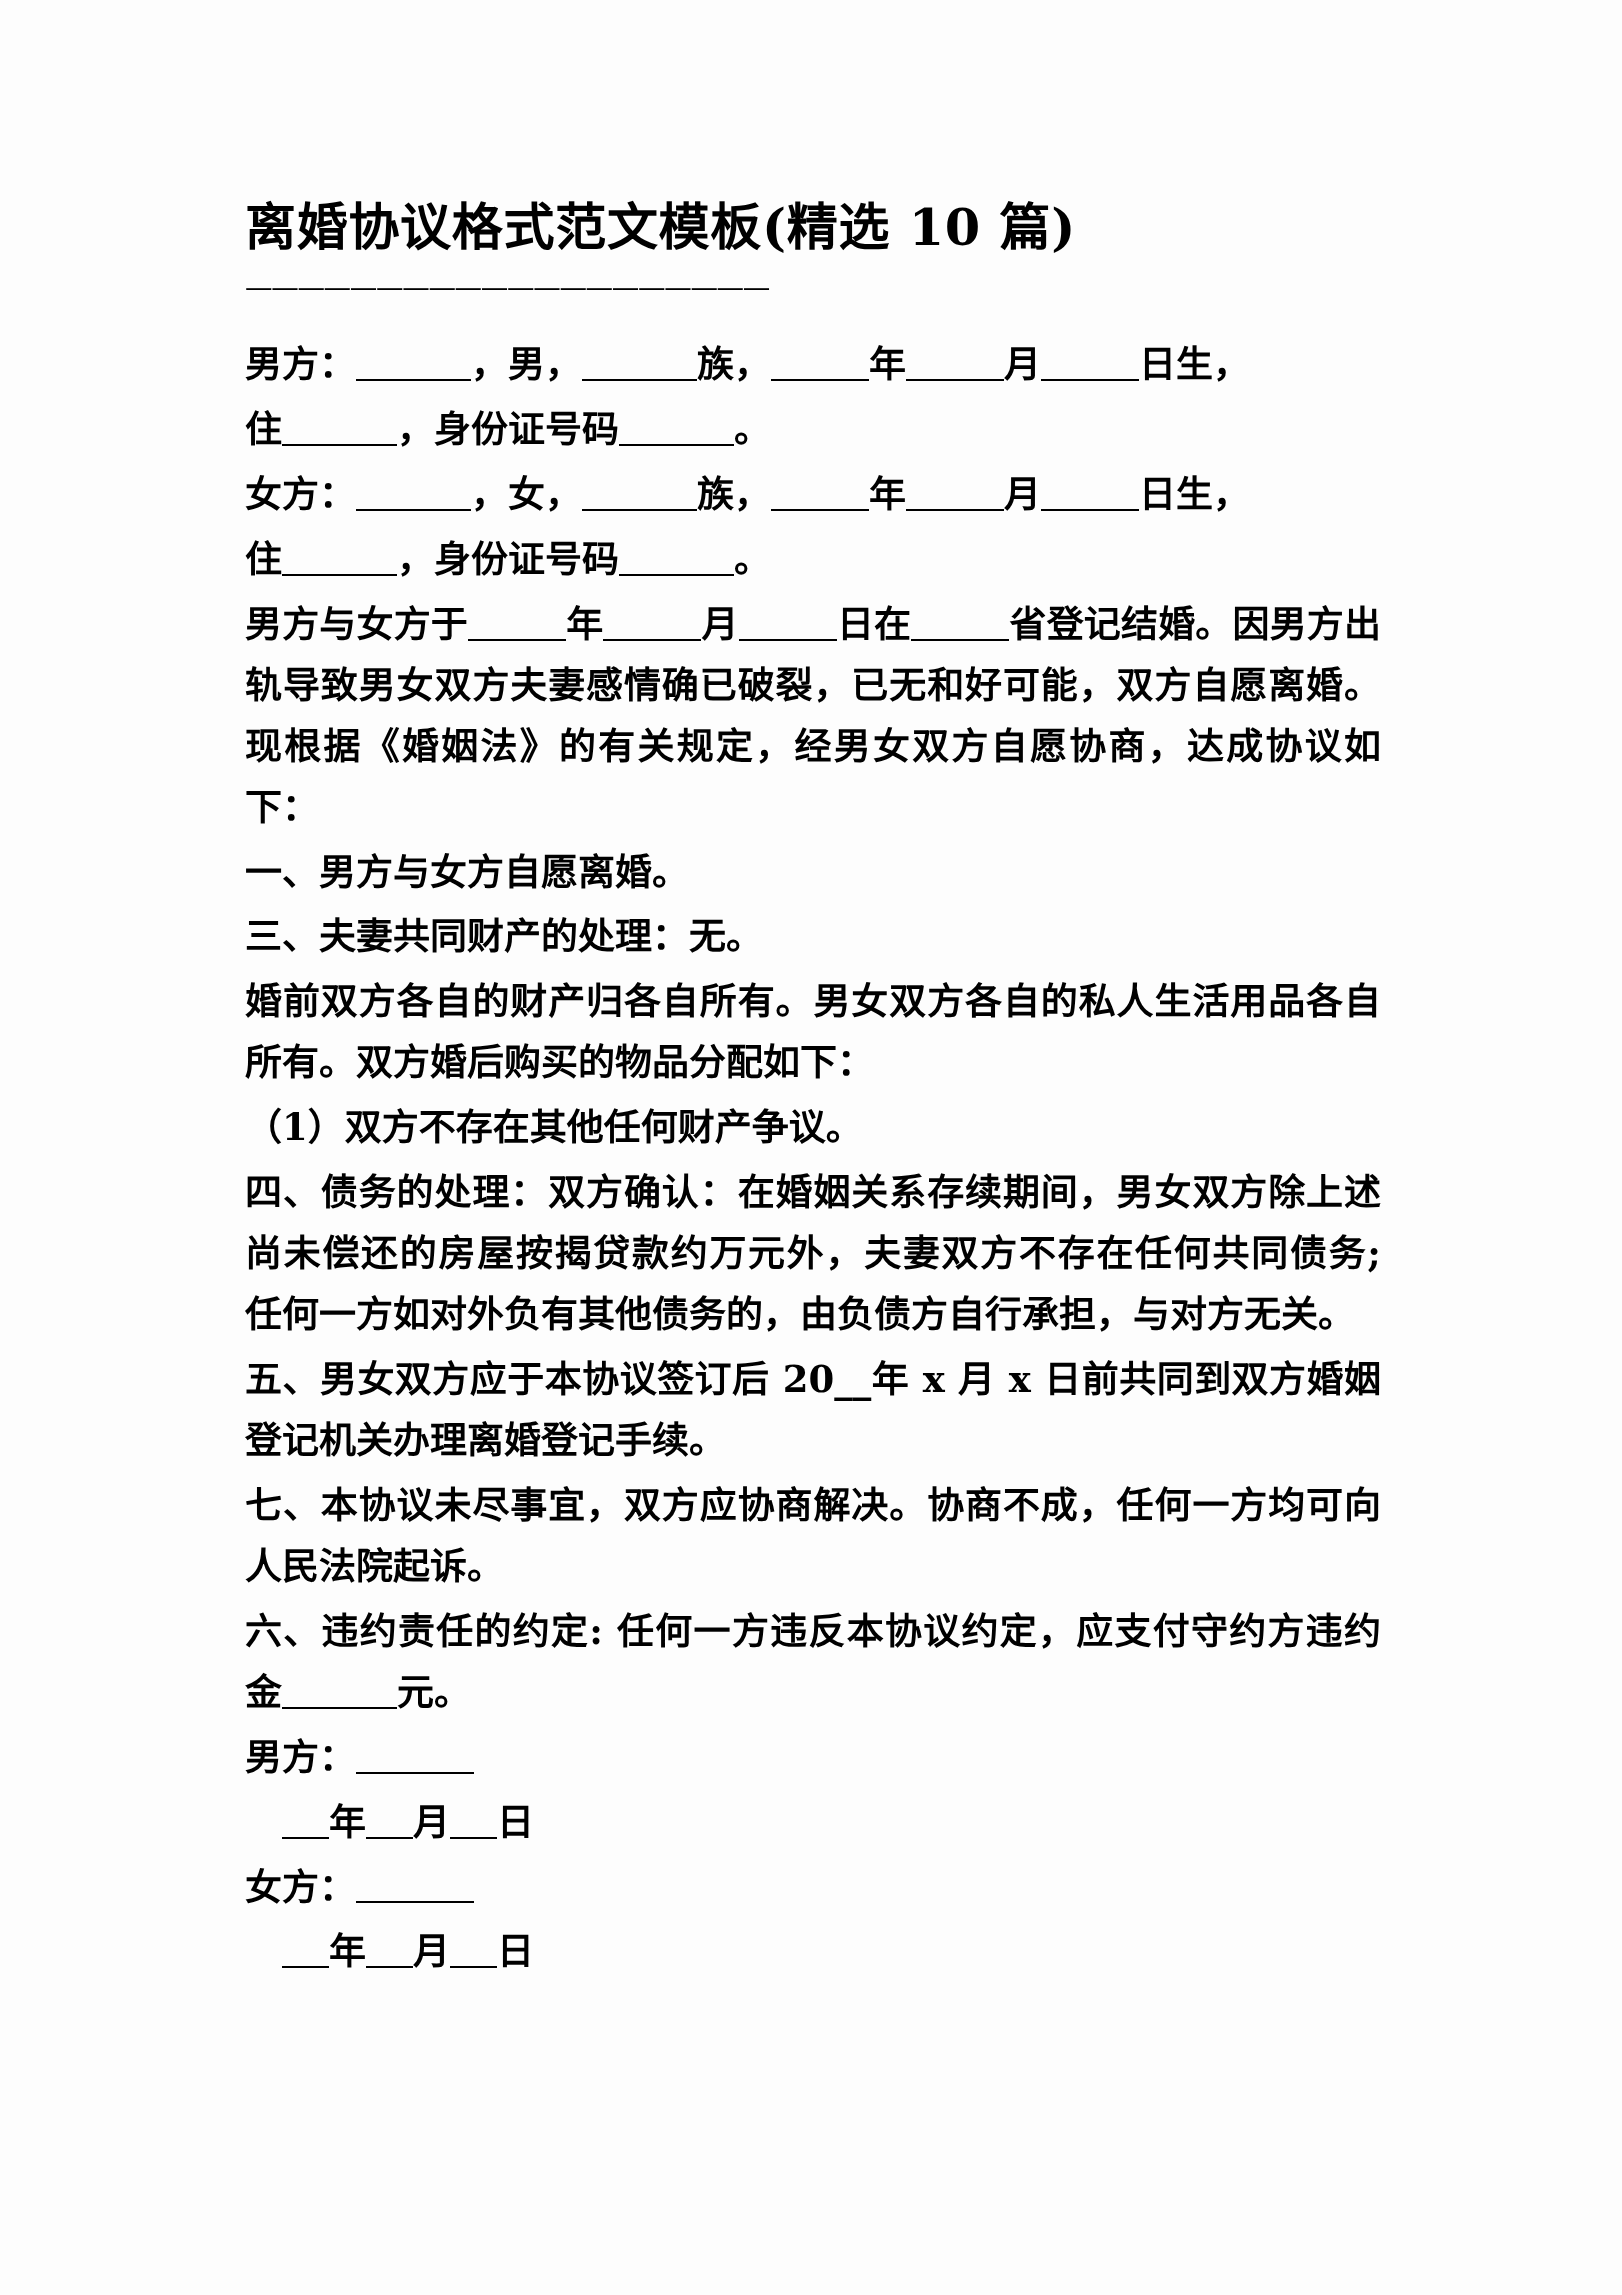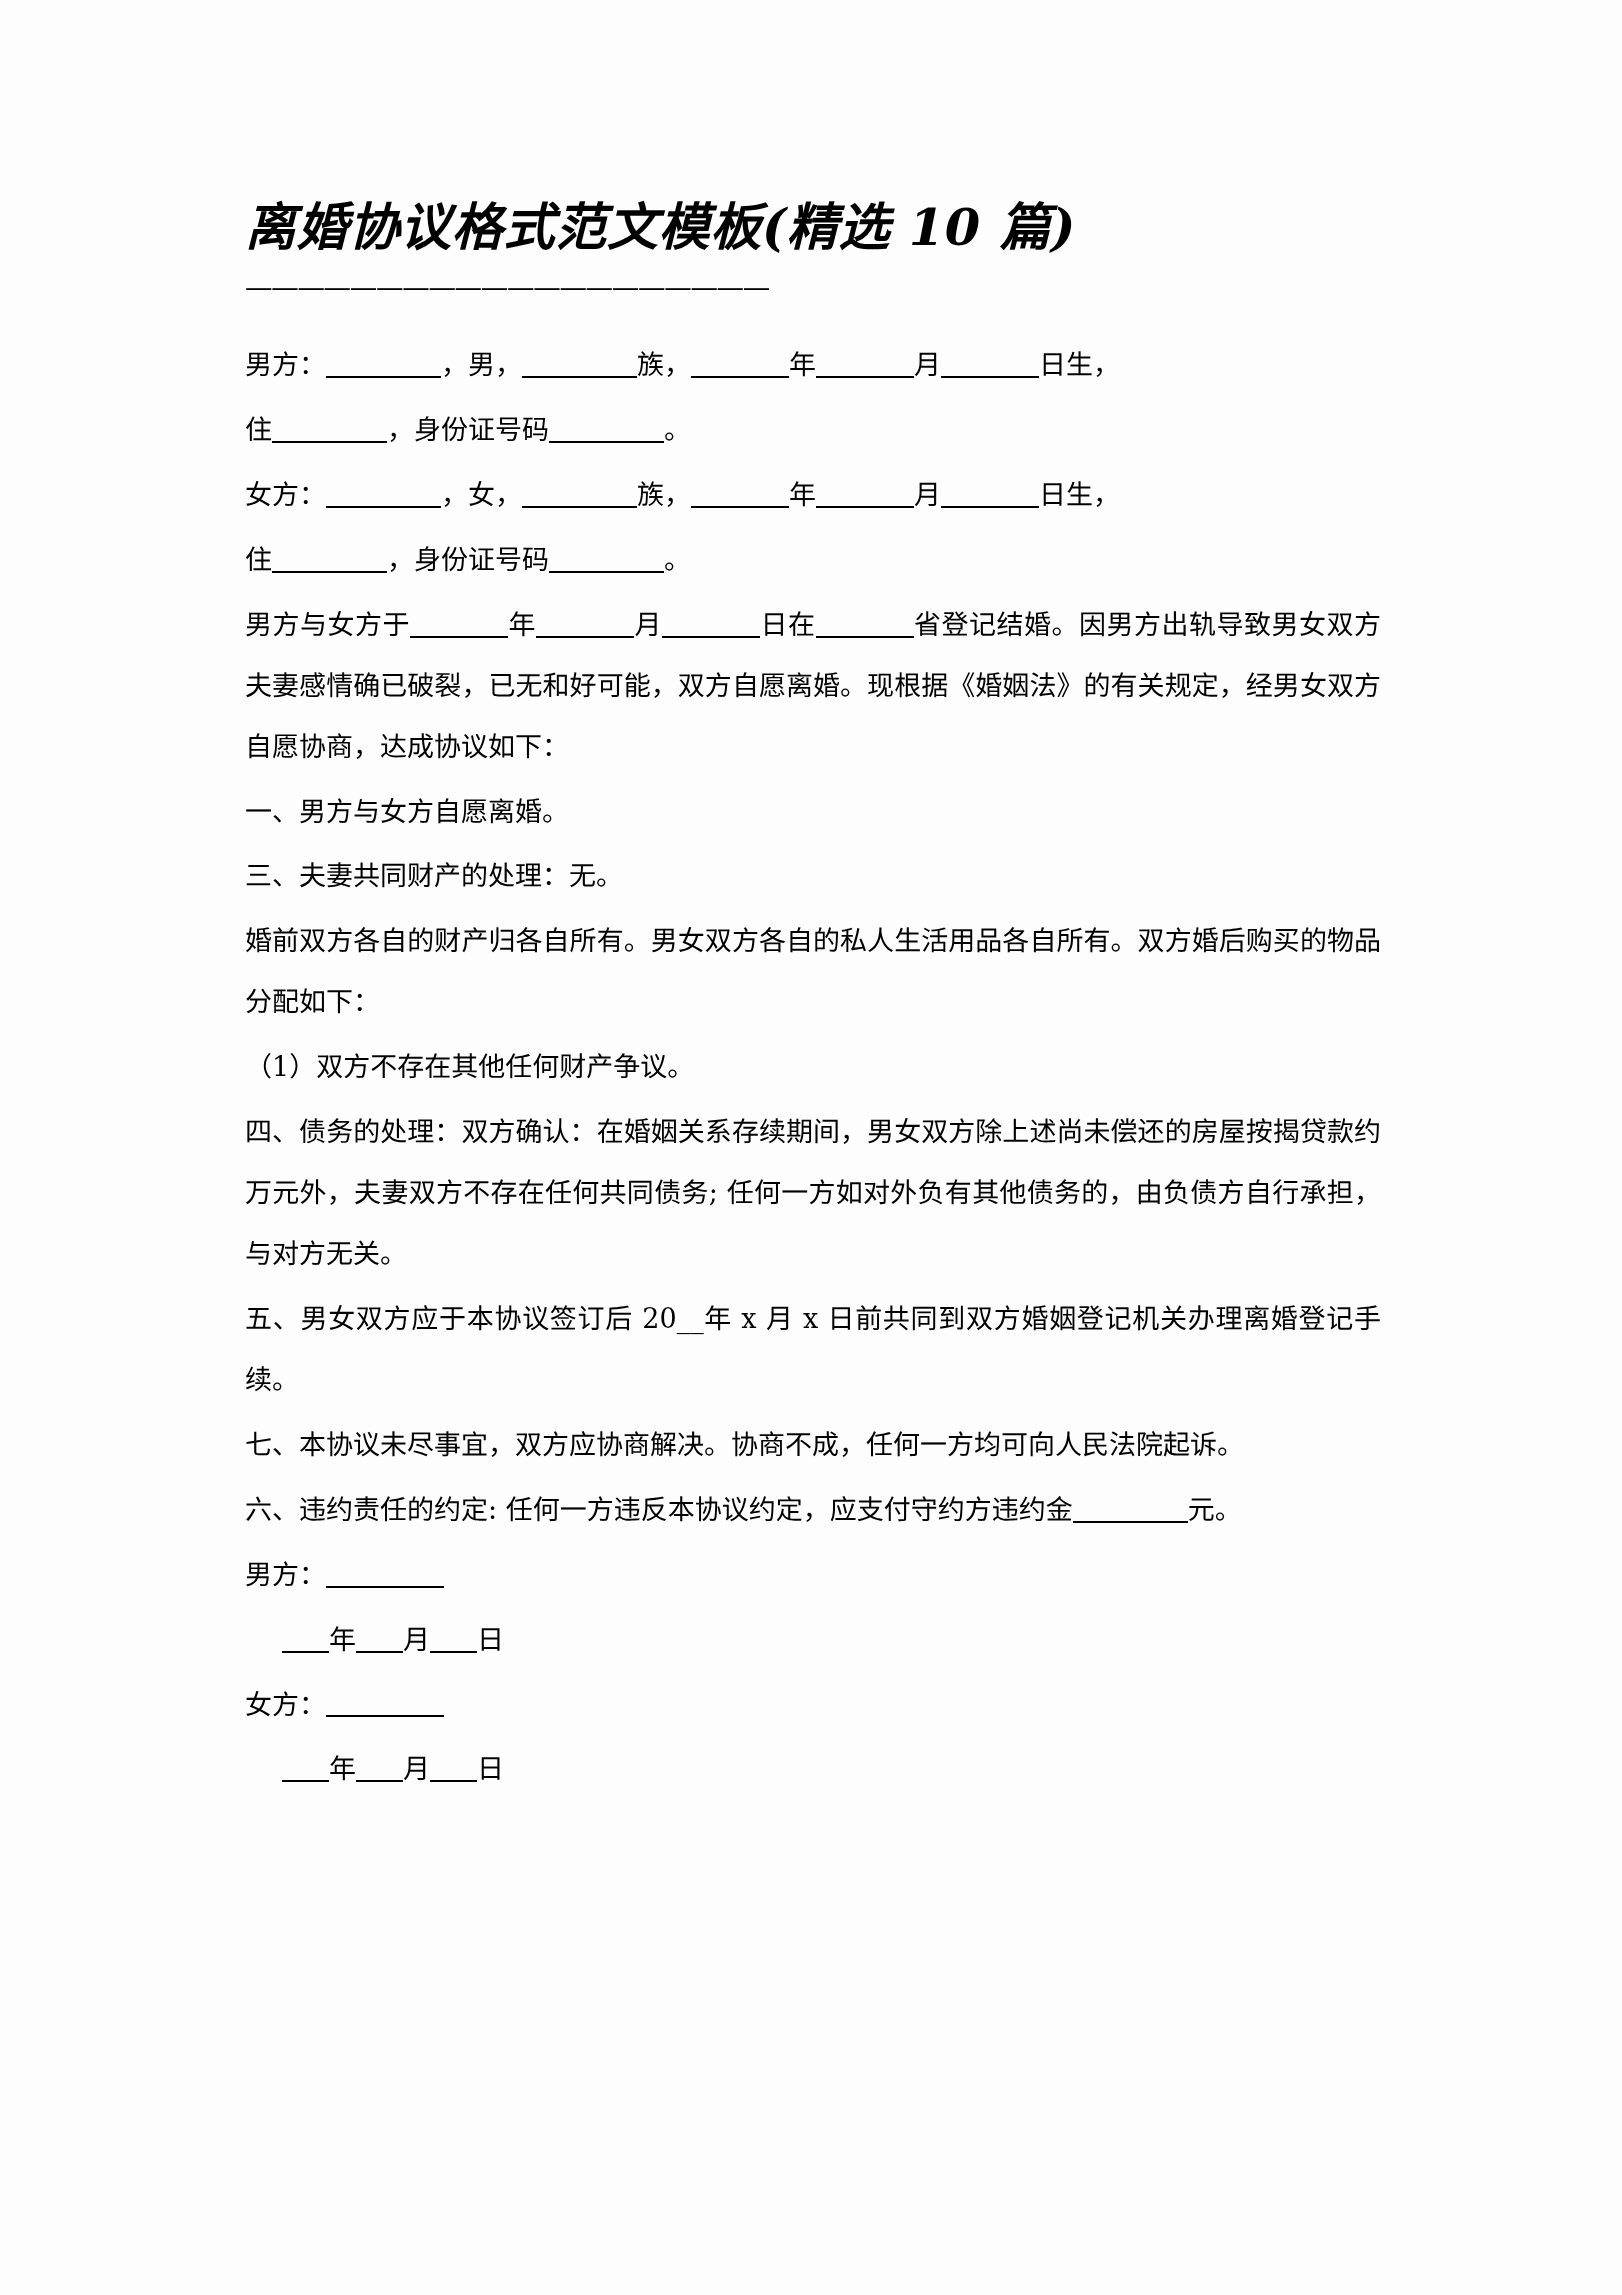--- a/index.html
+++ b/index.html
@@ -29,39 +29,39 @@
   }
 
   .doc-title {
     font-size: 51px;
     font-weight: bold;
     line-height: 1.25;
     letter-spacing: 0.7px;
     margin: 0 0 14.4px 0;
     white-space: nowrap;
     font-family: "DejaVu Serif", "Liberation Serif", serif;
-    font-style: italic;
   }
 
   .rule-dashes {
     font-size: 27.5px;
     line-height: 1.0;
     letter-spacing: -1.3px;
     margin: 0 0 30px 0;
     white-space: nowrap;
     overflow: hidden;
     height: 30px;
     font-family: "DejaVu Serif", "Liberation Serif", serif;
   }
 
   .body-block {
-    font-size: 27px;
+    font-size: 37px;
     line-height: 61px;
     text-align: justify;
     text-justify: inter-ideograph;
+    font-weight: bold;
   }
 
   p.para {
     margin: 0 0 3.9px 0;
     text-align: justify;
     text-justify: inter-ideograph;
     word-break: break-all;
   }
 
   .blank-lg {

